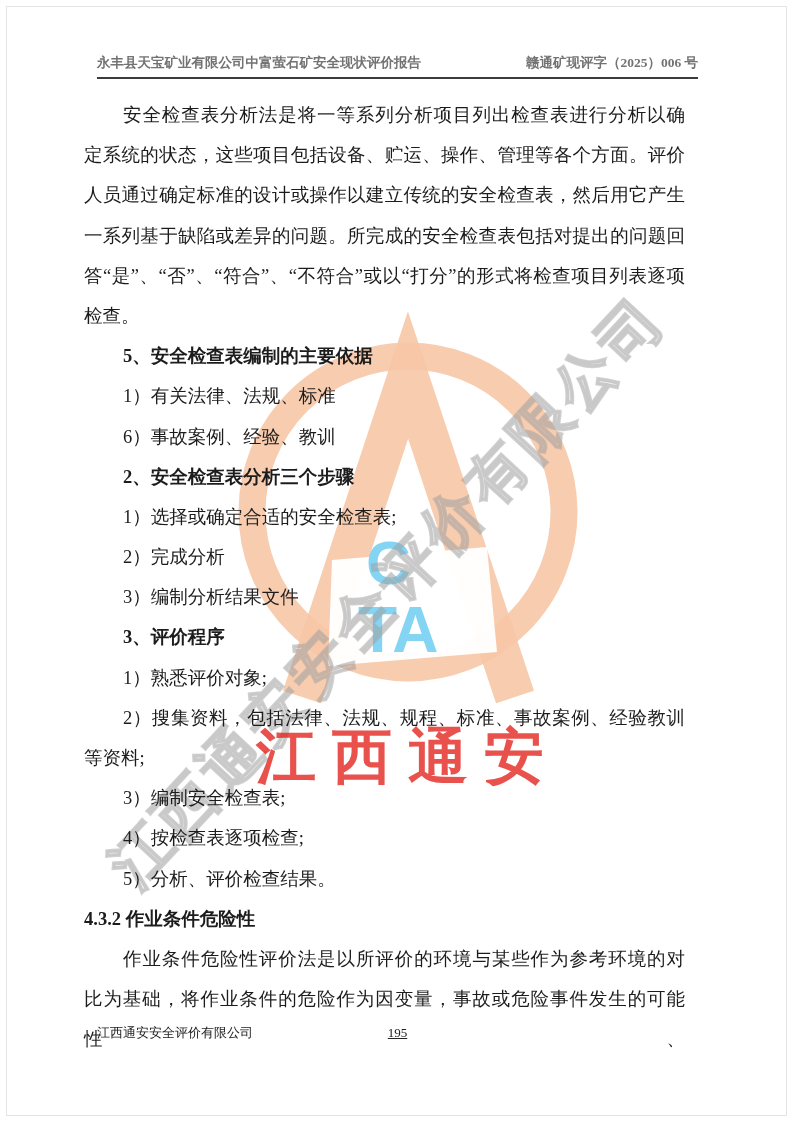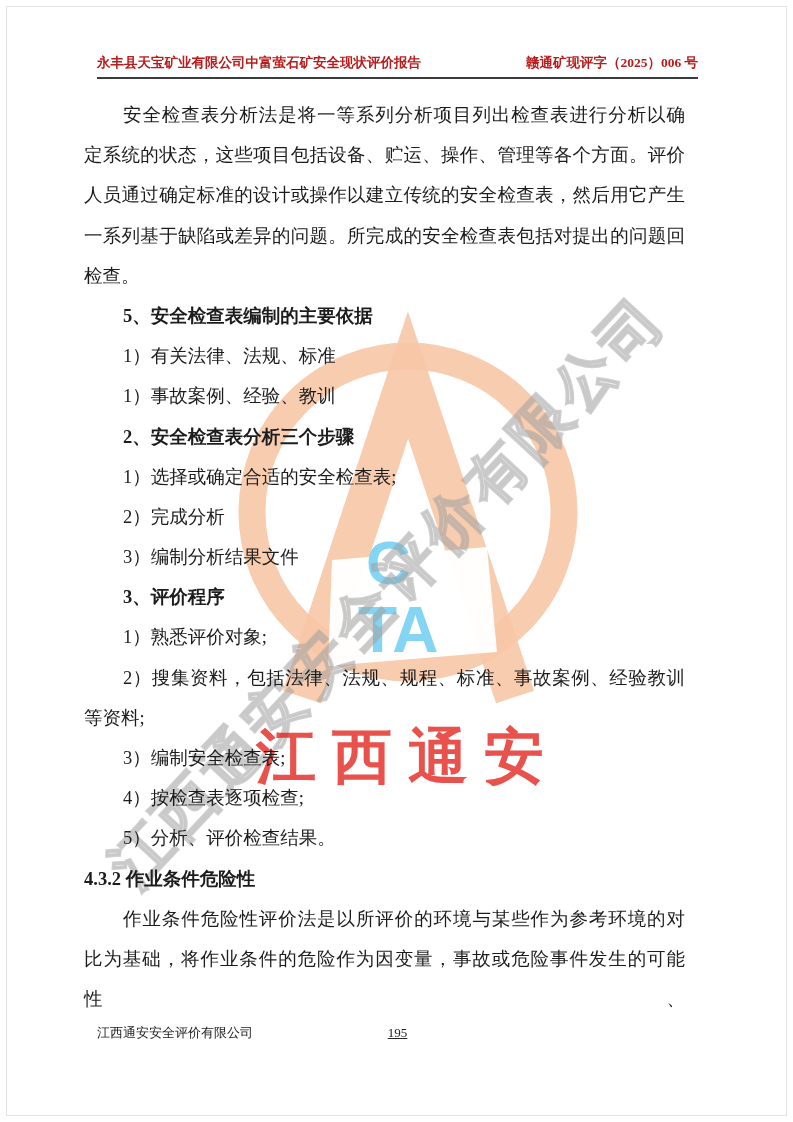--- a/index.html
+++ b/index.html
@@ -31,21 +31,21 @@
     transform:translate(-50%,-50%);
     white-space:nowrap;
     font-family:Liberation Serif, serif;
     font-weight:700;font-size:60px;letter-spacing:16px;
     color:rgba(226,32,26,0.78);
   }
   
   .header{
     position:absolute;left:97px;right:95px;top:54px;z-index:3;
     display:flex;justify-content:space-between;align-items:flex-end;
-    font-size:13.5px;font-weight:700;color:#b91c1c;
+    font-size:13.5px;font-weight:700;color:#737373;
     border-bottom:2px solid #3c3c3c;
     padding-bottom:5px;
   }
   
   .content{
     position:absolute;left:84px;width:601px;top:95px;z-index:2;
     color:#1c1c1c;
   }
   .row{
     height:40.2px;line-height:40.2px;
@@ -88,24 +88,25 @@
   <div class="header">
     <span>永丰县天宝矿业有限公司中富萤石矿安全现状评价报告</span>
     <span>赣通矿现评字（2025）006 号</span>
   </div>
 
   <div class="content">
       <div class="row first-justify">安全检查表分析法是将一等系列分析项目列出检查表进行分析以确</div>
       <div class="row justify">定系统的状态，这些项目包括设备、贮运、操作、管理等各个方面。评价</div>
       <div class="row justify">人员通过确定标准的设计或操作以建立传统的安全检查表，然后用它产生</div>
       <div class="row justify">一系列基于缺陷或差异的问题。所完成的安全检查表包括对提出的问题回</div>
+      <div class="row justify">答“是”、“否”、“符合”、“不符合”或以“打分”的形式将检查项目列表逐项</div>
       <div class="row plain">检查。</div>
       <div class="row bold-indent">5、安全检查表编制的主要依据</div>
       <div class="row indent">1）有关法律、法规、标准</div>
-      <div class="row indent">1）事故案例、经验、教训</div>
+      <div class="row indent">6）事故案例、经验、教训</div>
       <div class="row bold-indent">2、安全检查表分析三个步骤</div>
       <div class="row indent">1）选择或确定合适的安全检查表;</div>
       <div class="row indent">2）完成分析</div>
       <div class="row indent">3）编制分析结果文件</div>
       <div class="row bold-indent">3、评价程序</div>
       <div class="row indent">1）熟悉评价对象;</div>
       <div class="row indent-justify">2）搜集资料，包括法律、法规、规程、标准、事故案例、经验教训</div>
       <div class="row plain">等资料;</div>
       <div class="row indent">3）编制安全检查表;</div>
       <div class="row indent">4）按检查表逐项检查;</div>

